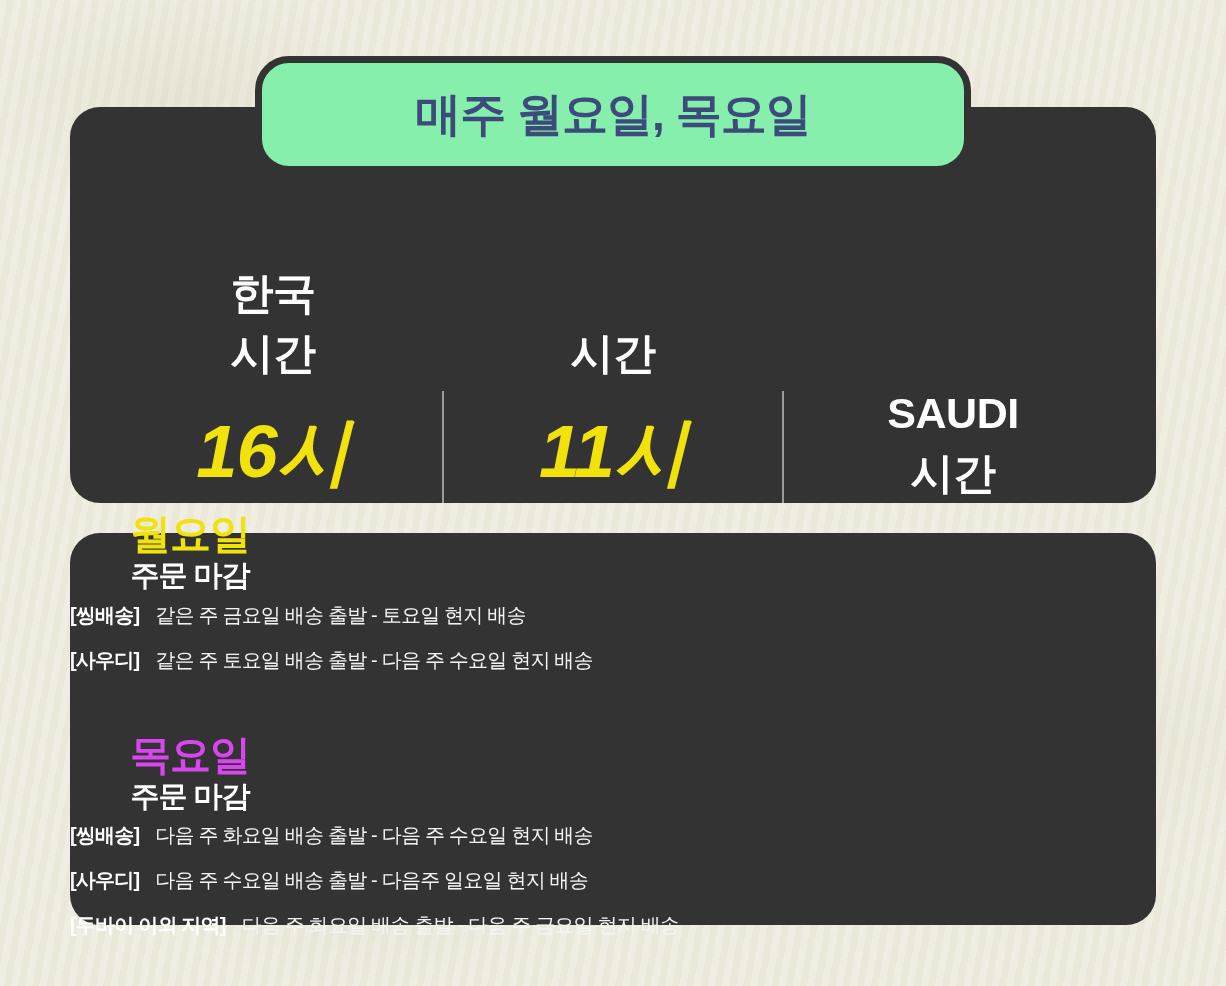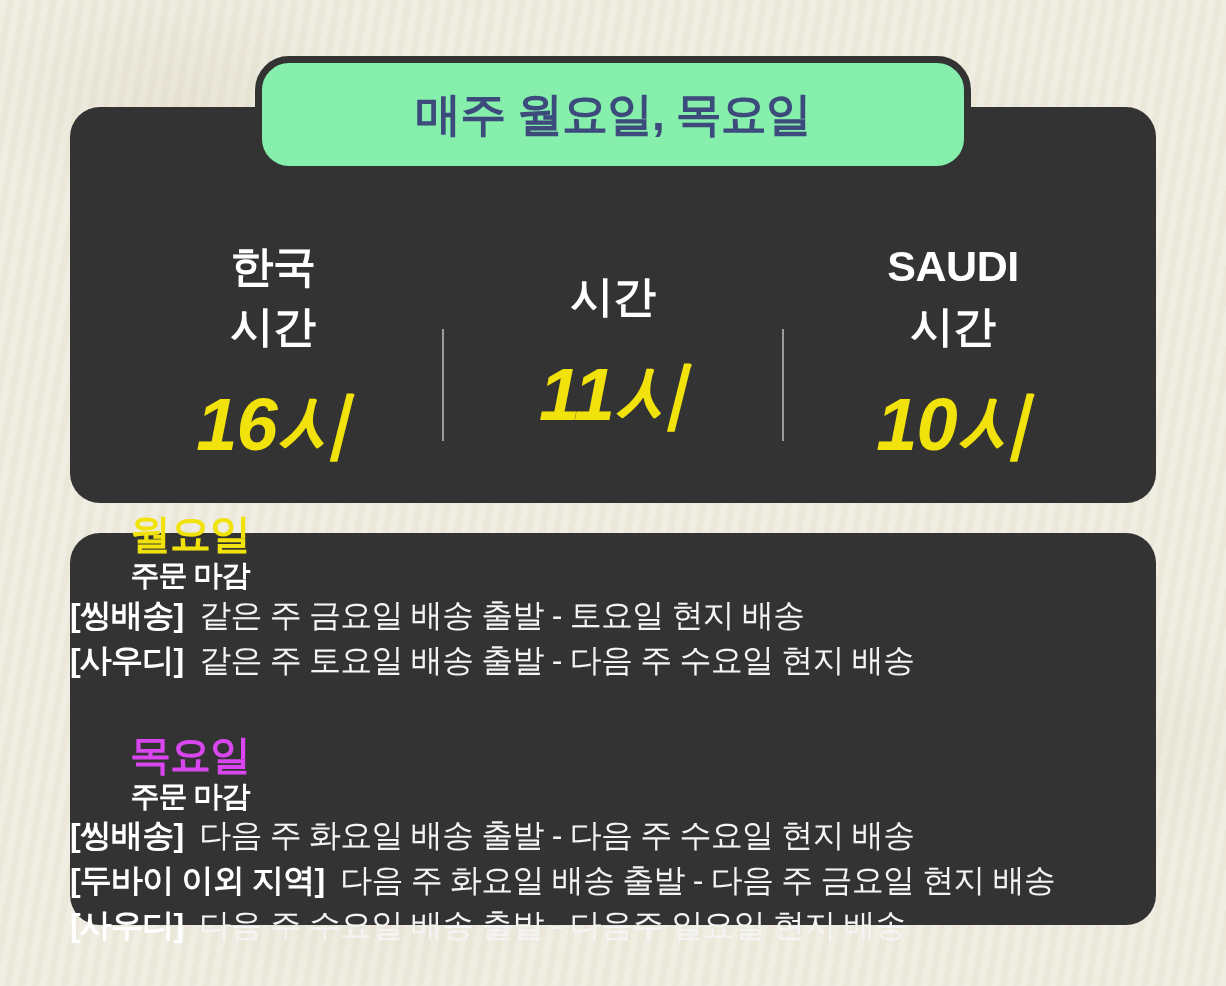--- a/index.html
+++ b/index.html
@@ -25,21 +25,21 @@
     position: absolute; left: 50%; transform: translateX(-50%);
     top: 56px; width: 716px; height: 117px; z-index: 2;
     background: #86efac; border: 7px solid #333333; border-radius: 34px;
     display: flex; align-items: center; justify-content: center;
   }
   .pill-title {
     font-size: 46px; font-weight: 800; color: #3d4a7c; letter-spacing: -1px;
   }
 
   .columns {
-    display: flex; justify-content: center; align-items: center;
+    display: flex; justify-content: center; align-items: flex-end;
     height: 100%; padding-top: 103px;
   }
   .col { width: 338px; text-align: center; }
   .col-region, .col-unit {
     color: #ffffff; font-size: 43px; font-weight: 600; line-height: 1.38;
     letter-spacing: -0.5px;
   }
   .col-time {
     color: #f0e20a; font-size: 74px; font-weight: 800; margin-top: 20px;
     letter-spacing: -1px;
@@ -51,21 +51,21 @@
   .card-bottom {
     top: 533px; height: 392px;
     display: flex; flex-direction: column; justify-content: center;
     padding: 10px 0;
   }
   .row { display: flex; align-items: flex-start; flex-direction: column; }
   .day-col { width: 240px; flex-shrink: 0; text-align: center; line-height: 1.18; }
   .day-name { font-size: 41px; font-weight: 800; letter-spacing: -1px; }
   .day-sub  { font-size: 29px; font-weight: 700; color: #ffffff; letter-spacing: -1px; }
   .lines { flex: 1; min-width: 0; }
-  .line { font-size: 32px; color: #f4f4f4; line-height: 45px; white-space: nowrap; letter-spacing: -0.8px; }
+  .line { font-size: 20px; color: #f4f4f4; line-height: 45px; white-space: nowrap; letter-spacing: -0.8px; }
   .line-tag { font-weight: 800; color: #ffffff; margin-right: 16px; }
   .hdiv { height: 2px; background: #878787; margin: 24px 30px 24px 38px; }
 </style>
 </head>
 <body>
 
 <div class="pill">
   <span class="pill-title">매주 월요일, 목요일</span>
 </div>
 
@@ -83,21 +83,20 @@
     <div class="col">
       <div class="col-unit">시간</div>
       <div class="col-time">11시</div>
     </div>
 
     <div class="vdiv"></div>
 
     <div class="col">
       <div class="col-region">SAUDI</div>
       <div class="col-unit">시간</div>
-      <div class="col-time">10시</div>
     </div>
 
   </div>
 </div>
 
 <div class="card card-bottom">
 
   <div class="row">
     <div class="day-col">
       <div class="day-name" style="color: rgb(240, 226, 10);">월요일</div>
@@ -118,21 +117,21 @@
   <div class="row">
     <div class="day-col">
       <div class="day-name" style="color: #d946ef;">목요일</div>
       <div class="day-sub">주문 마감</div>
     </div>
     <div class="lines">
       <div class="line">
         <span class="line-tag">[씽배송]</span><span>다음 주 화요일 배송 출발 - 다음 주 수요일 현지 배송</span>
       </div>
       <div class="line">
-        <span class="line-tag">[두바이 이외 지역]</span><span>다음 주 화요일 배송 출발 - 다음 주 금요일 현지 배송</span>
+        <span class="line-tag">[사우디]</span><span>다음 주 수요일 배송 출발 - 다음주 일요일 현지 배송</span>
       </div>
       <div class="line">
-        <span class="line-tag">[사우디]</span><span>다음 주 수요일 배송 출발 - 다음주 일요일 현지 배송</span>
+        <span class="line-tag">[두바이 이외 지역]</span><span>다음 주 화요일 배송 출발 - 다음 주 금요일 현지 배송</span>
       </div>
     </div>
   </div>
 
 </div>
 
 </body></html>

